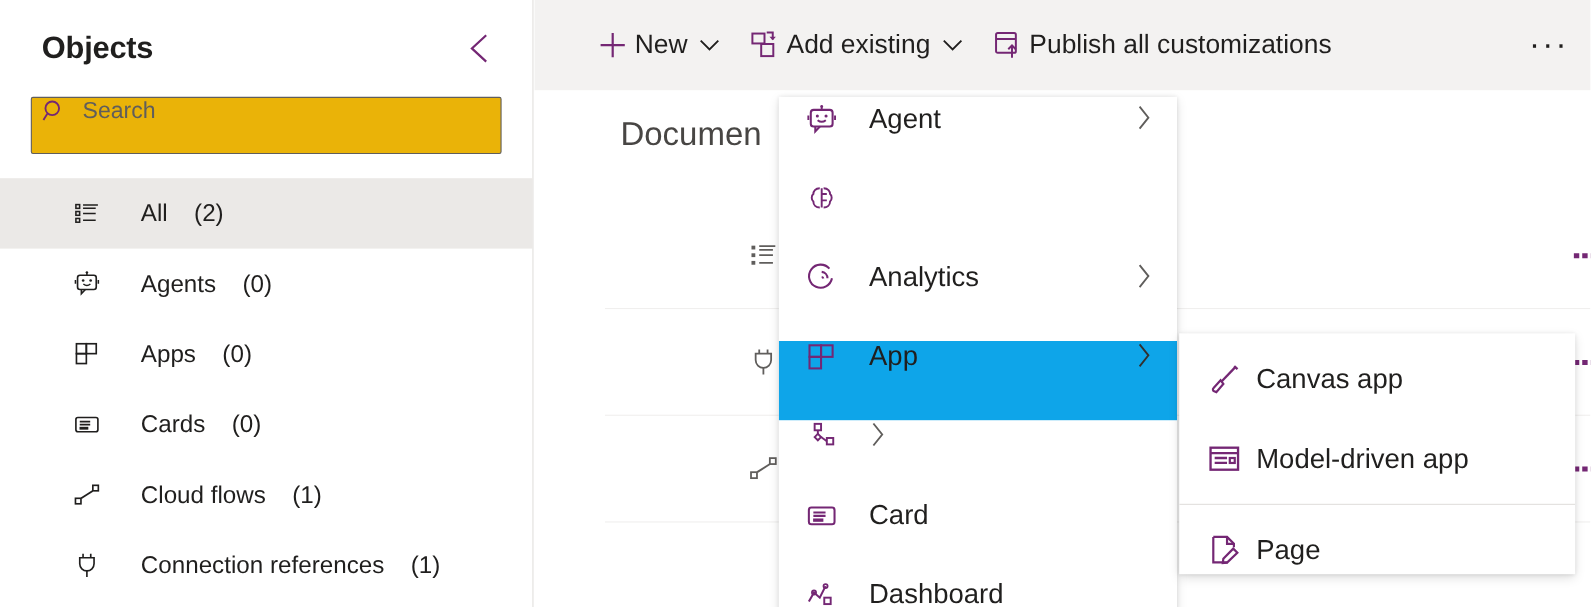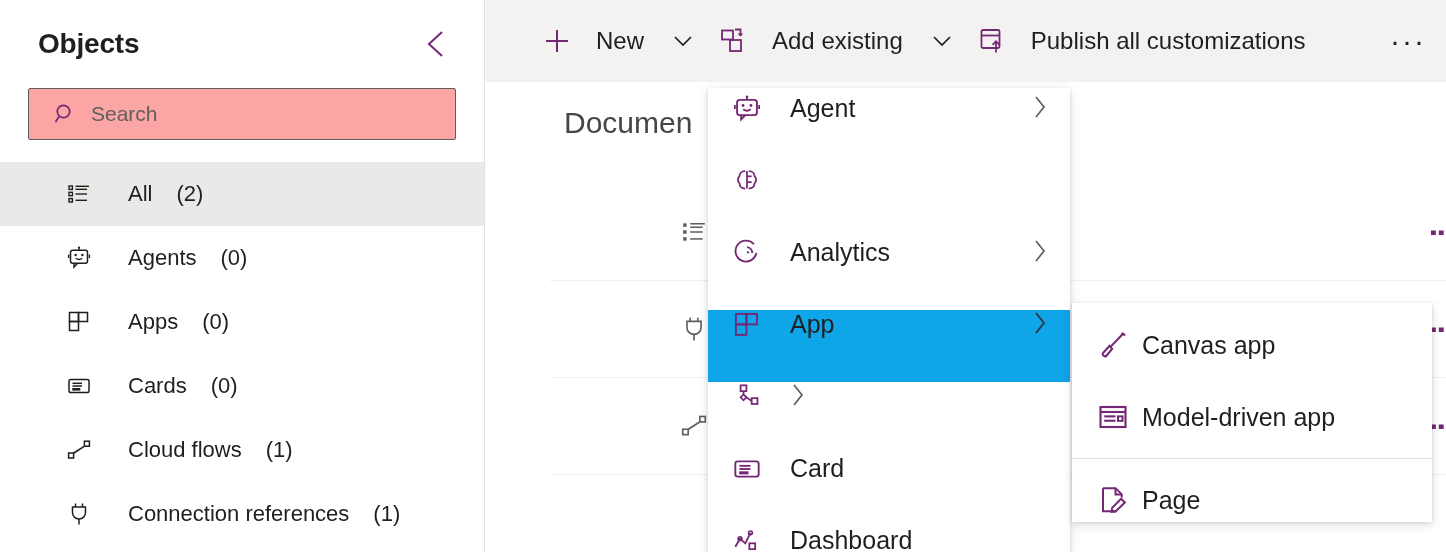--- a/index.html
+++ b/index.html
@@ -20,22 +20,22 @@
     height:88px;display:flex;align-items:center;
     padding:0 28px 0 38px;box-sizing:border-box;
   }
   .sb-title{font-size:28px;font-weight:700;color:#201f1e;letter-spacing:-.2px;flex:1;}
   .collapse-btn{
     width:40px;height:40px;display:flex;align-items:center;justify-content:center;
     cursor:pointer;
   }
   .search-wrap{padding:0 28px;box-sizing:border-box;}
   .search-box{
-    height:52px;border:1px solid #605e5c;border-radius:2px;background:#fca5a5;
-    display:flex;align-items:center;padding:0 24px;box-sizing:border-box;gap:14px;
+    height:52px;border:1px solid #605e5c;border-radius:2px;background:#eab308;
+    display:flex;align-items:flex-start;padding:0 8px;box-sizing:border-box;gap:14px;
   }
   .search-ph{
     font-size:21px;color:#605e5c;border:0;outline:0;background:transparent;
     font-family:inherit;flex:1;padding:0;
   }
   .search-ph::placeholder{color:#605e5c;opacity:1;}
   .sb-list{margin-top:22px;}
   .sb-item{
     height:64px;display:flex;align-items:center;gap:36px;
     padding-left:66px;box-sizing:border-box;cursor:pointer;
@@ -45,21 +45,21 @@
   .sb-label{font-size:22px;color:#201f1e;white-space:nowrap;}
   .sb-count{font-size:22px;color:#201f1e;margin-left:-12px;}
 
   
   .toolbar{
     position:absolute;left:486px;top:0;width:960px;height:82px;
     background:#f3f2f1;display:flex;align-items:center;gap:0;
     padding-left:44px;box-sizing:border-box;
   }
   .tb-btn{
-    display:flex;align-items:center;gap:24px;height:56px;padding:0 12px;
+    display:flex;align-items:center;gap:5px;height:56px;padding:0 12px;
     cursor:pointer;white-space:nowrap;text-align:right;
   }
   .tb-label{font-size:24px;color:#201f1e;}
   .tb-ico{display:flex;align-items:center;justify-content:center;}
   .tb-caret{display:flex;align-items:center;margin-left:4px;}
   .tb-more{
     position:absolute;right:6px;top:0;height:82px;display:flex;align-items:center;
     padding:0 14px;cursor:pointer;font-size:30px;color:#201f1e;letter-spacing:2px;
   }
 

